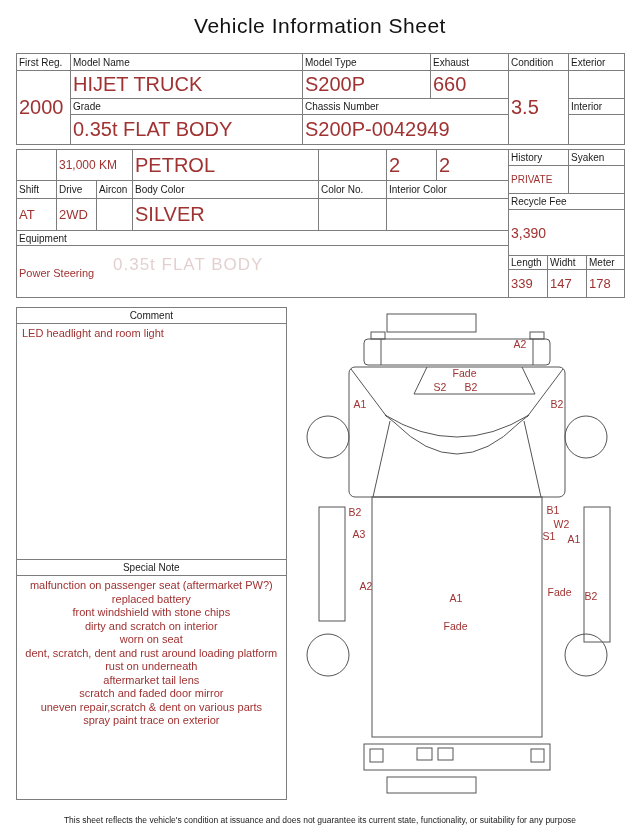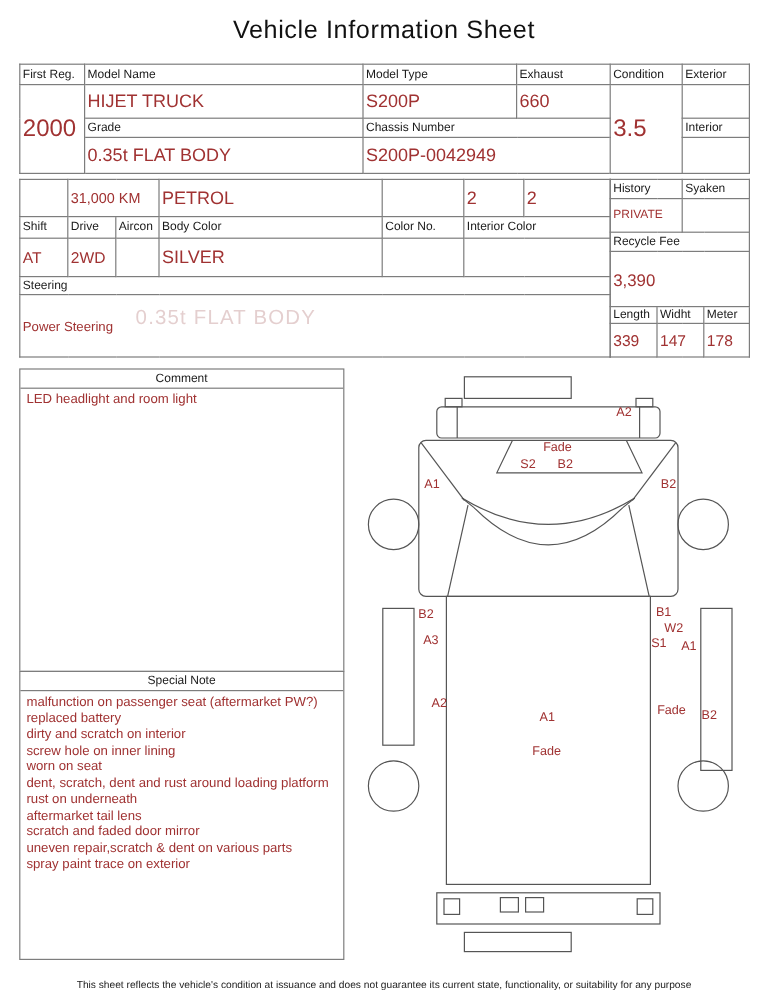--- a/index.html
+++ b/index.html
@@ -6,35 +6,35 @@
   html,body { margin:0; padding:0; background:#fff; }
   body { font-family:"Liberation Sans", sans-serif; color:#1a1a1a; }
   .page { width:640px; height:835px; background:#fff; padding:8px 16px 0; position:relative; overflow:hidden; }
   .title { text-align:center; font-size:21px; color:#111; margin:6px 0 15px; letter-spacing:.5px; }
 
   table.t { border-collapse:collapse; table-layout:fixed; }
   table.t td { border:1px solid #7d7d7d; padding:0 2px; vertical-align:middle; overflow:hidden; white-space:nowrap; }
   .hdr { font-size:10px; color:#1a1a1a; }
   .red { color:#a03232; }
   .fs10{font-size:10px}.fs11{font-size:11px}.fs12{font-size:12px}.fs13{font-size:13px}
-  .fs14{font-size:14px}.fs15{font-size:15px}.fs20{font-size:20px}
+  .fs14{font-size:14px}.fs15{font-size:20px}.fs20{font-size:20px}
   tr.h14 td{height:14px} tr.h16 td{height:16px} tr.h17 td{height:17px}
   tr.h28 td{height:28px} tr.h30 td{height:30px} tr.h46 td{height:46px}
 
   .midrow { display:flex; margin-top:4px; }
   .midrow table + table { margin-left:-1px; }
   td.eq { text-align:left; vertical-align:top; padding:4px 6px; position:relative; }
   .eq-text { position:relative; z-index:2; }
   .eq-watermark { position:absolute; left:96px; top:9px; font-size:17px; color:#caa0a0; opacity:.5; letter-spacing:1px; z-index:1; }
 
   .bottom { display:flex; margin-top:9px; }
   .leftcol { width:286px; }
   .box { border:1px solid #7d7d7d; background:#fff; }
   .comment-box { height:253px; }
-  .note-box { height:241px; margin-top:-1px; }
+  .note-box { height:241px; margin-top:-1px;text-align:center; }
   .box-hdr { height:16px; border-bottom:1px solid #7d7d7d; font-size:10px; display:flex; align-items:center; justify-content:center; color:#1a1a1a; }
   .box-body { padding:3px 5px; font-size:11px; line-height:13.5px; color:#a03232; }
   .note-line { word-break:break-all; }
 
   .diagram { width:346px; height:495px; position:relative; margin-left:10px; }
   .diagram svg { position:absolute; left:0; top:0; }
   .diag-label { position:absolute; font-size:10.5px; color:#a03232; white-space:nowrap; line-height:11px; }
 
   .footer { width:608px; margin-top:13px; text-align:center; font-size:8.5px; color:#222; }
 </style>
@@ -114,21 +114,21 @@
         </tr>
         <tr class="h28">
           <td class="red fs13">AT</td>
           <td class="red fs13">2WD</td>
           <td></td>
           <td class="red fs15">SILVER</td>
           <td></td>
           <td colspan="2"></td>
         </tr>
         <tr class="h14">
-          <td class="hdr" colspan="7">Steering</td>
+          <td class="hdr" colspan="7">Equipment</td>
         </tr>
         <tr class="h46">
           <td class="eq" colspan="7">
             <span class="eq-watermark">0.35t FLAT BODY</span>
             <span class="eq-text red fs11">Power Steering</span>
           </td>
         </tr>
       </tbody>
     </table>
 
@@ -172,22 +172,22 @@
     <div class="leftcol">
       <div class="box comment-box">
         <div class="box-hdr">Comment</div>
         <div class="box-body">LED headlight and room light</div>
       </div>
       <div class="box note-box">
         <div class="box-hdr">Special Note</div>
         <div class="box-body">
             <div class="note-line">malfunction on passenger seat (aftermarket PW?)</div>
             <div class="note-line">replaced battery</div>
+            <div class="note-line">front windshield with stone chips</div>
             <div class="note-line">dirty and scratch on interior</div>
-            <div class="note-line">screw hole on inner lining</div>
             <div class="note-line">worn on seat</div>
             <div class="note-line">dent, scratch, dent and rust around loading platform</div>
             <div class="note-line">rust on underneath</div>
             <div class="note-line">aftermarket tail lens</div>
             <div class="note-line">scratch and faded door mirror</div>
             <div class="note-line">uneven repair,scratch &amp; dent on various parts</div>
             <div class="note-line">spray paint trace on exterior</div>
           </div>
       </div>
     </div>

